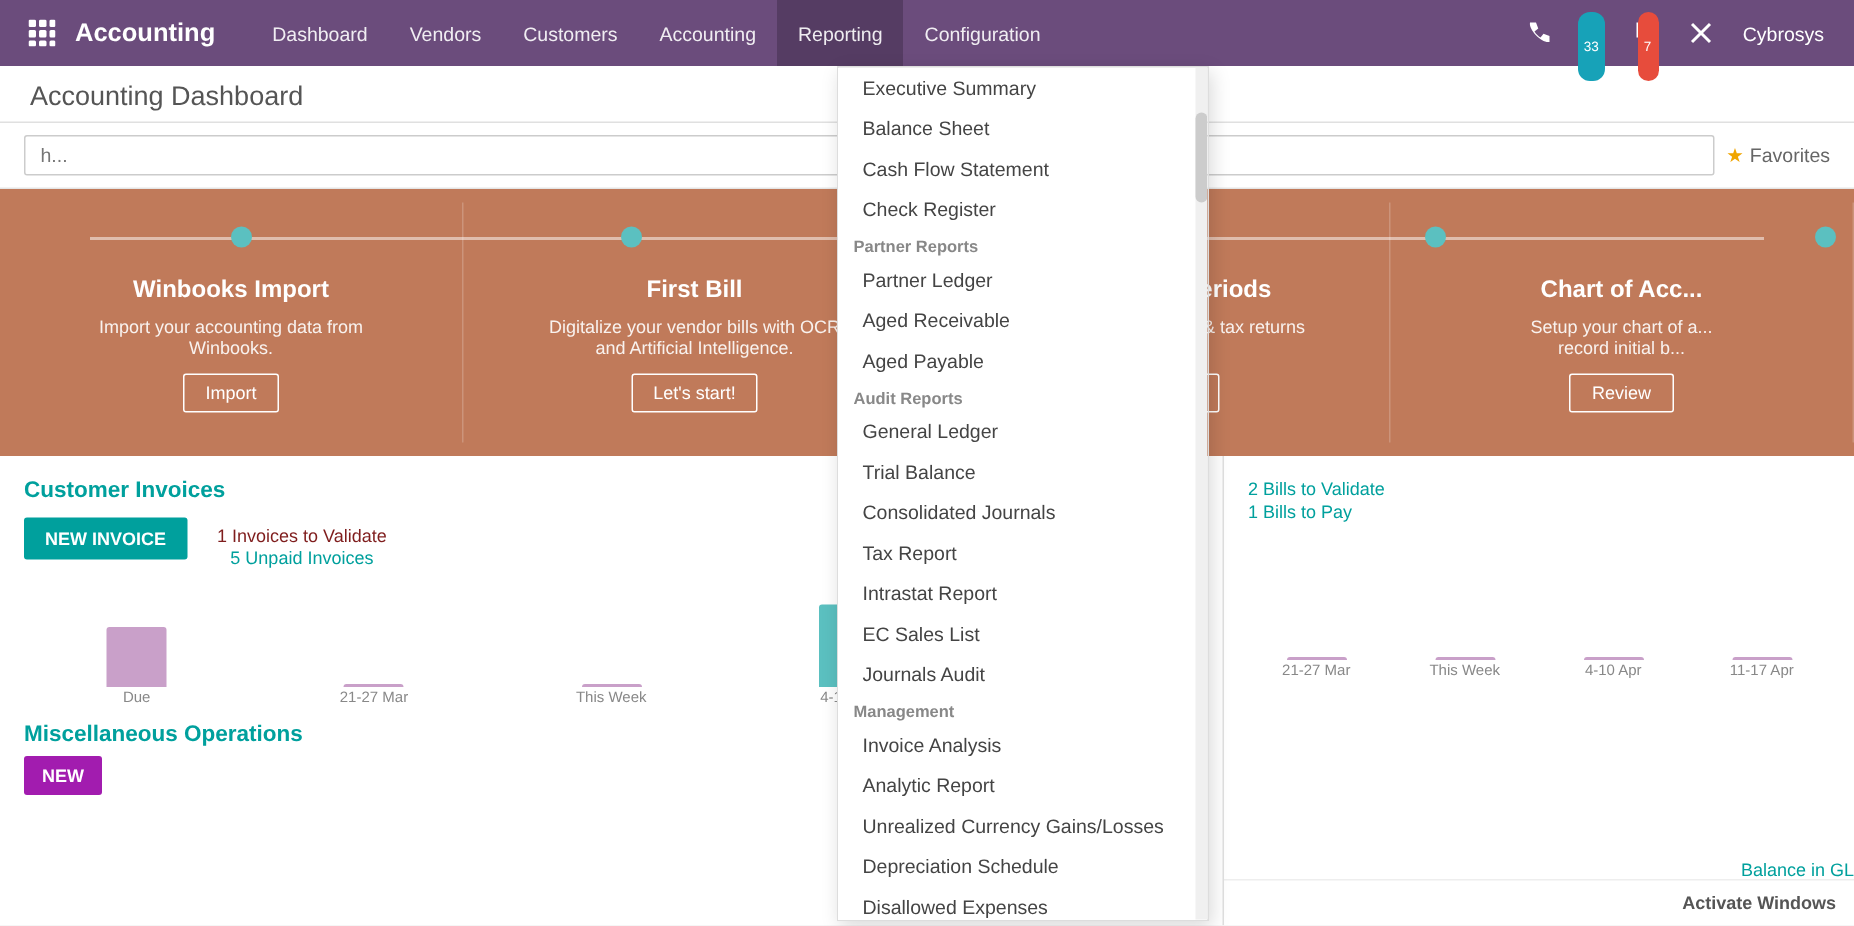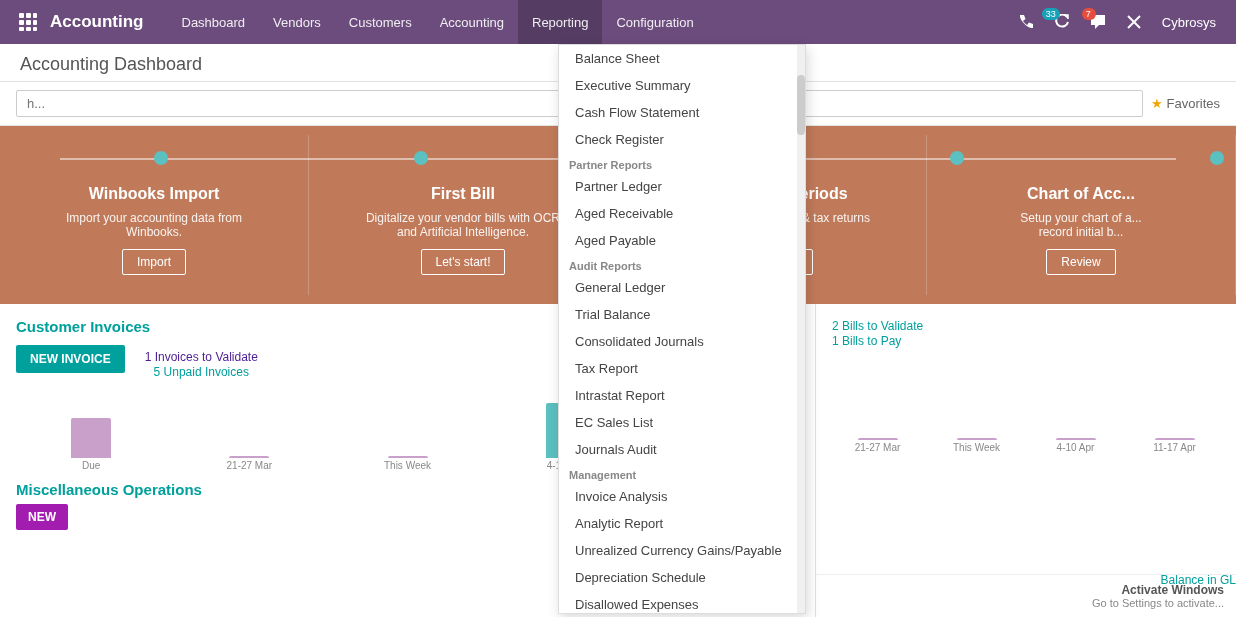--- a/index.html
+++ b/index.html
@@ -55,26 +55,26 @@
     .topnav-icon-btn {
       width: 32px; height: 32px;
       display: flex; align-items: center; justify-content: center;
       cursor: pointer;
       color: rgba(255,255,255,0.9);
       font-size: 16px;
       position: relative;
     }
     .badge {
       position: absolute;
-      top: 2px; right: 18px;
+      top: 2px; right: 8px;
       background: #e74c3c;
       color: #fff;
       font-size: 9px;
       border-radius: 8px;
-      padding: 1px 4px;
+      padding: 18px 4px;
       min-width: 14px;
       text-align: left;
     }
     .badge.teal { background: #17a2b8; }
     .topnav-user {
       color: #fff;
       font-size: 13px;
       padding: 0 8px;
       cursor: pointer;
     }
@@ -406,21 +406,21 @@
     </div>
   </div>
 
   <div class="dash-sections">
 
     <div class="dash-left">
       <div class="section-title">Customer Invoices</div>
       <div style="display:flex;align-items:center;gap:20px;margin-bottom:8px;">
         <button class="new-invoice-btn">NEW INVOICE</button>
         <div style="text-align:center;">
-          <div><a href="#" style="color:#4c1d95;text-decoration:none;font-size:12px;">1 Invoices to Validate</a></div>
+          <div><a href="#" style="color:#7f1d1d;text-decoration:none;font-size:12px;">1 Invoices to Validate</a></div>
           <div><a href="#" style="color:#00a09d;text-decoration:none;font-size:12px;">5 Unpaid Invoices</a></div>
         </div>
       </div>
       <div class="bar-chart">
         <div class="bar-group">
           <div class="bar" style="height:40px;background:#c9a0c9;"></div>
           <div class="bar-label">Due</div>
         </div>
         <div class="bar-group">
           <div class="bar" style="height:2px;background:#c9a0c9;"></div>
@@ -465,31 +465,30 @@
           <div class="bar-label">4-10 Apr</div>
         </div>
         <div class="bar-group">
           <div class="bar" style="height:2px;background:#c9a0c9;"></div>
           <div class="bar-label">11-17 Apr</div>
         </div>
       </div>
 
       <div class="activate-banner">
         <div style="font-weight:bold;color:#555;">Activate Windows</div>
-        <div style="color:#888;font-size:11px;">Go to Settings to activate...</div>
       </div>
       <div style="position:absolute;bottom:30px;right:0;font-size:12px;color:#00a09d;cursor:pointer;">Balance in GL</div>
     </div>
   </div>
 </div>
 
 <div class="dropdown-overlay">
 
+  <div class="dropdown-item">Executive Summary</div>
   <div class="dropdown-item">Balance Sheet</div>
-  <div class="dropdown-item">Executive Summary</div>
   <div class="dropdown-item">Cash Flow Statement</div>
   <div class="dropdown-item">Check Register</div>
 
   <div class="dropdown-section">Partner Reports</div>
 
   <div class="dropdown-item">Partner Ledger</div>
   <div class="dropdown-item">Aged Receivable</div>
   <div class="dropdown-item">Aged Payable</div>
 
   <div class="dropdown-section">Audit Reports</div>
@@ -499,20 +498,20 @@
   <div class="dropdown-item">Consolidated Journals</div>
   <div class="dropdown-item">Tax Report</div>
   <div class="dropdown-item">Intrastat Report</div>
   <div class="dropdown-item">EC Sales List</div>
   <div class="dropdown-item">Journals Audit</div>
 
   <div class="dropdown-section">Management</div>
 
   <div class="dropdown-item">Invoice Analysis</div>
   <div class="dropdown-item">Analytic Report</div>
-  <div class="dropdown-item">Unrealized Currency Gains/Payable</div>
+  <div class="dropdown-item">Unrealized Currency Gains/Losses</div>
   <div class="dropdown-item">Depreciation Schedule</div>
   <div class="dropdown-item">Disallowed Expenses</div>
 
   <div class="scroll-bar-right">
     <div class="scroll-thumb"></div>
   </div>
 </div>
 
 </body></html>

